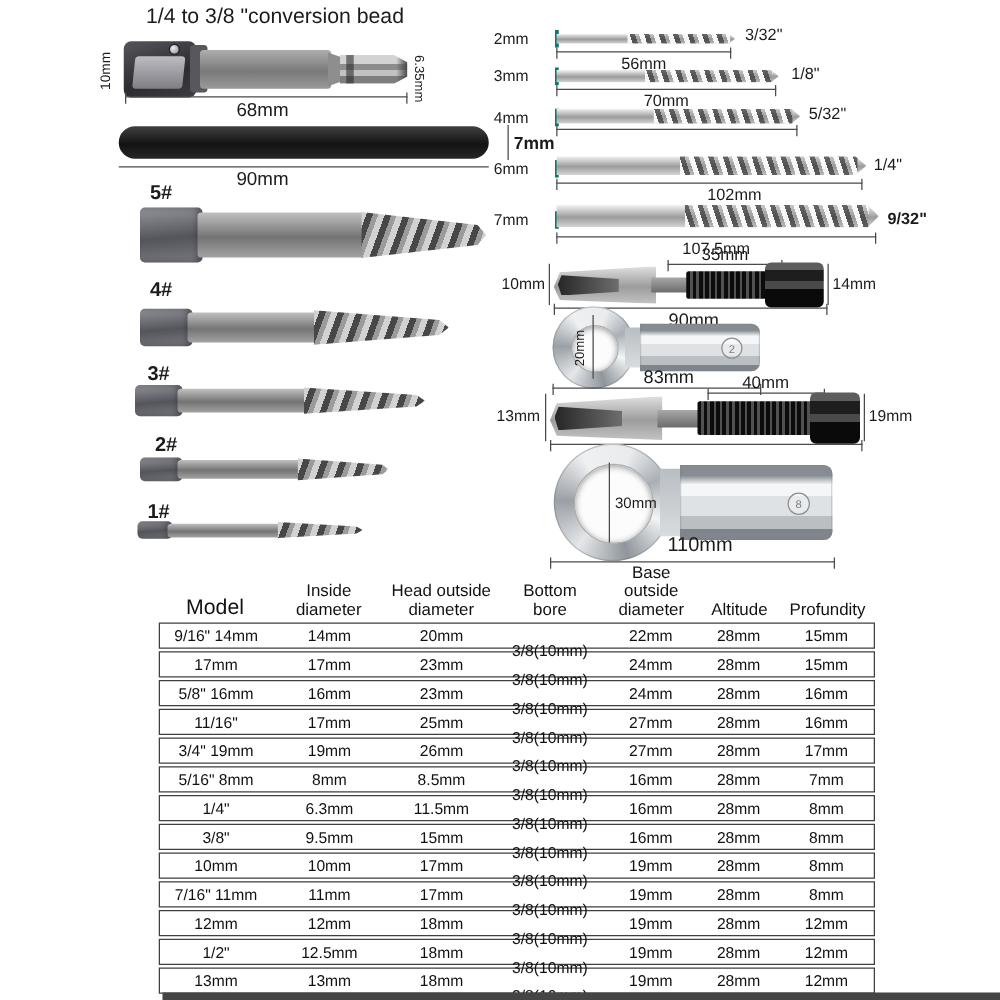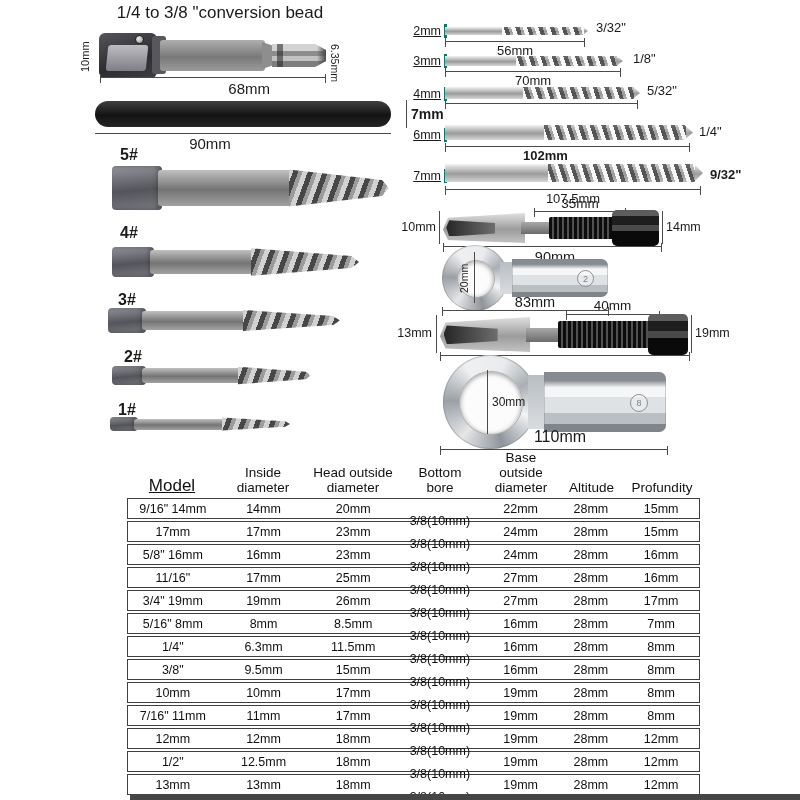--- a/index.html
+++ b/index.html
@@ -31,21 +31,21 @@
   .rod{position:absolute;border-radius:13px;background:linear-gradient(180deg,#404040,#131313 55%,#262626);}
 
   
   .ex-square{position:absolute;border-radius:4px;background:linear-gradient(175deg,#94949c,#54545b 55%,#7a7a82);box-shadow:inset -4px 0 5px rgba(0,0,0,.35);}
   .ex-shank{position:absolute;border-radius:3px;background:linear-gradient(180deg,#c0c0c0,#747474 55%,#a2a2a2);}
   .ex-spiral{position:absolute;background:repeating-linear-gradient(110deg,#d2d2d2 0 5px,#474747 5px 10px,#9b9b9b 10px 14px);clip-path:polygon(0 4%,93% 30%,100% 50%,93% 70%,0 96%);}
 
   
   .bit{position:absolute;background:linear-gradient(180deg,#f2f2f2,#9b9b9b 55%,#d6d6d6);clip-path:polygon(0 0,96.5% 0,100% 50%,96.5% 100%,0 100%);}
   .bit::after{content:"";position:absolute;left:40%;right:3%;top:0;bottom:0;background:repeating-linear-gradient(72deg,rgba(250,250,250,.95) 0 4px,rgba(55,55,55,.75) 4px 8px,rgba(150,150,150,.45) 8px 11px);}
-  .bitlbl{position:absolute;font-size:12.5px;text-align:right;border-right:3px solid #0f766e;padding-right:3px;color:#1b1b1b;text-decoration:underline;}
+  .bitlbl{position:absolute;font-size:12.5px;text-align:left;border-right:3px solid #0f766e;padding-right:3px;color:#1b1b1b;}
 
   
   .blade{position:absolute;background:linear-gradient(180deg,#e0e0e0,#9c9c9c 55%,#c3c3c3);clip-path:polygon(0 55%,6% 16%,100% 0,100% 100%,6% 90%);}
   .blade::before{content:"";position:absolute;left:4%;top:24%;width:60%;height:54%;background:linear-gradient(90deg,#262626,#6e6e6e);clip-path:polygon(0 45%,6% 0,100% 18%,100% 82%,6% 100%);}
   .shaft{position:absolute;background:linear-gradient(180deg,#a8a8a8,#6b6b6b);}
   .thread{position:absolute;border-radius:2px;background:repeating-linear-gradient(90deg,#0c0c0c 0 3px,#515151 3px 5px);}
   .bnut{position:absolute;border-radius:5px;background:linear-gradient(180deg,#5d5d5d 0 16%,#1e1e1e 16% 42%,#4a4a4a 42% 58%,#0a0a0a 58% 100%);}
 
   
   .ring{position:absolute;border-radius:50%;background:conic-gradient(from 20deg,#e9ebed,#a9afb5 12%,#f2f4f5 25%,#8f959b 40%,#e4e6e8 55%,#9aa0a6 70%,#eef0f1 85%,#e9ebed);box-shadow:inset 0 0 0 1px rgba(120,120,120,.4);}
@@ -55,21 +55,21 @@
   .mark{position:absolute;border:1px solid #8f8f8f;border-radius:50%;color:#808080;display:flex;align-items:center;justify-content:center;font-size:9px;background:rgba(255,255,255,.3);}
 
   
   .thead{position:absolute;left:127px;top:452px;width:573px;height:46px;display:flex;align-items:flex-end;}
   .th{display:flex;justify-content:center;align-items:flex-end;padding-bottom:3px;font-size:13.5px;color:#111;box-sizing:border-box;}
   .th span{display:inline-block;line-height:1.12;text-align:center;}
   .tbody{position:absolute;left:127px;top:498px;width:573px;}
   .tr{display:flex;align-items:center;height:21px;border:1px solid #3f3f3f;margin-bottom:2px;box-sizing:border-box;background:#fff;}
   .td{text-align:center;font-size:12.5px;color:#111;}
   .c0{width:90px;} .c1{width:92px;} .c2{width:88px;} .c3{width:86px;margin-top:24px;} .c4{width:76px;} .c5{width:65px;} .c6{width:76px;}
-  .th.c0{font-size:17px;text-decoration:underline;}
+  .th.c0{font-size:17px;}
   .botbar{position:absolute;background:#454545;}
 </style>
 </head>
 <body>
 
 <div class="canvas">
 
   <div class="lbl ctr" style="left:0;top:4px;width:440px;font-size:17px;">1/4 to 3/8 "conversion bead</div>
 
   <div class="vlbl up" style="left:79px;top:36px;height:42px;">10mm</div>
@@ -77,21 +77,21 @@
     <div class="sqhead" style="left:99px;top:33px;width:58px;height:45px;"></div>
     <div class="sqface" style="left:107px;top:45px;width:40px;height:26px;"></div>
     <div class="detent" style="left:135px;top:35px;"></div>
     <div class="acollar" style="left:152px;top:36px;width:14px;height:38px;"></div>
     <div class="abody" style="left:160px;top:40px;width:105px;height:31px;"></div>
     <div class="ataper" style="left:262px;top:42px;width:12px;height:27px;"></div>
     <div class="ahex" style="left:272px;top:44px;width:54px;height:23px;"></div>
   </div>
   <div class="vlbl" style="left:329px;top:30px;height:65px;font-size:10.5px;">6.35mm</div>
   <div class="dline tick" style="left:100px;top:77px;width:226px;"></div>
-  <div class="lbl ctr" style="left:150px;top:81px;width:120px;font-size:15px;text-align:right;">68mm</div>
+  <div class="lbl ctr" style="left:150px;top:81px;width:120px;font-size:15px;">68mm</div>
 
   <div class="rod" style="left:95px;top:101px;width:296px;height:26px;"></div>
   <div class="dline" style="left:95px;top:133px;width:296px;"></div>
   <div class="lbl ctr" style="left:150px;top:136px;width:120px;font-size:15px;">90mm</div>
   <div class="vline" style="left:406px;top:100px;height:28px;"></div>
   <div class="lbl b" style="left:411px;top:107px;font-size:14px;">7mm</div>
 
   <div class="lbl b" style="left:120px;top:146px;font-size:16px;">5#</div>
   <div>
     <div class="ex-square" style="left:112px;top:166px;width:50px;height:44px;"></div>
@@ -141,21 +141,21 @@
 
   <div class="bitlbl" style="left:395px;top:87px;width:46px;">4mm</div>
   <div class="bit" style="left:445px;top:87px;width:195px;height:12px;"></div>
   <div class="lbl" style="left:647px;top:84px;">5/32"</div>
   <div class="dline tick" style="left:445px;top:103px;width:193px;"></div>
 
   <div class="bitlbl" style="left:395px;top:128px;width:46px;">6mm</div>
   <div class="bit" style="left:445px;top:125px;width:248px;height:15px;"></div>
   <div class="lbl" style="left:699px;top:125px;">1/4"</div>
   <div class="dline tick" style="left:445px;top:146px;width:245px;"></div>
-  <div class="lbl ctr" style="left:423px;top:149px;width:245px;font-weight:bold;">102mm</div>
+  <div class="lbl ctr" style="left:465px;top:149px;width:245px;">102mm</div>
 
   <div class="bitlbl" style="left:395px;top:169px;width:46px;">7mm</div>
   <div class="bit" style="left:445px;top:164px;width:258px;height:18px;"></div>
   <div class="lbl b" style="left:710px;top:168px;">9/32"</div>
   <div class="dline tick" style="left:445px;top:189px;width:256px;"></div>
   <div class="lbl ctr" style="left:445px;top:192px;width:256px;">107.5mm</div>
 
   <div class="lbl ctr" style="left:535px;top:197px;width:90px;font-size:13.5px;">35mm</div>
   <div class="dline tick" style="left:534px;top:211px;width:92px;"></div>
   <div>

